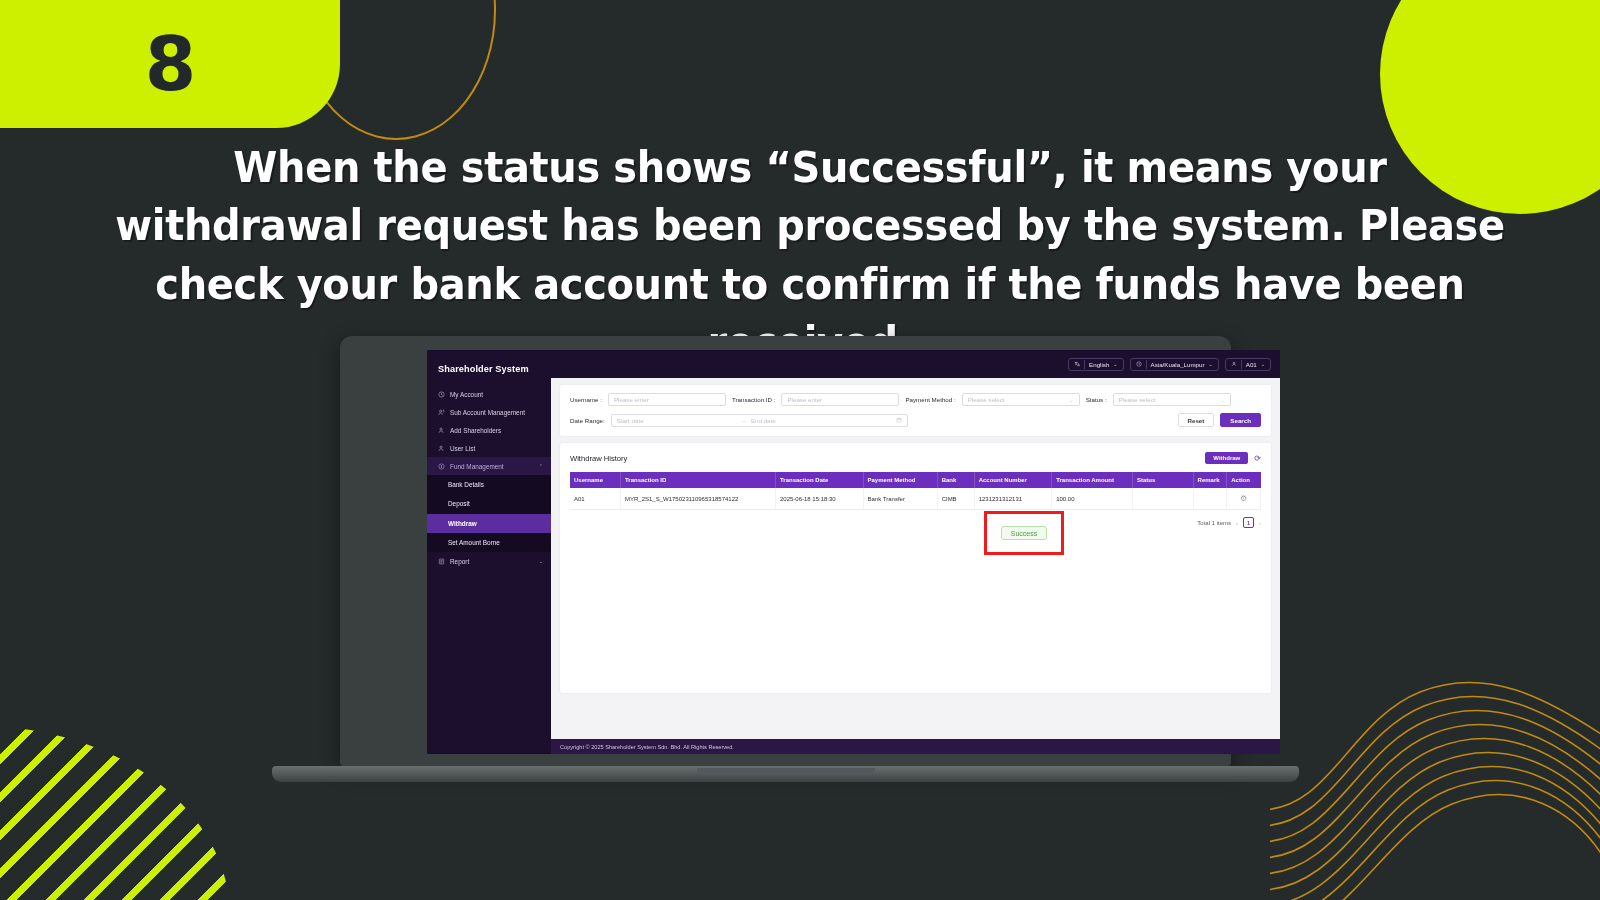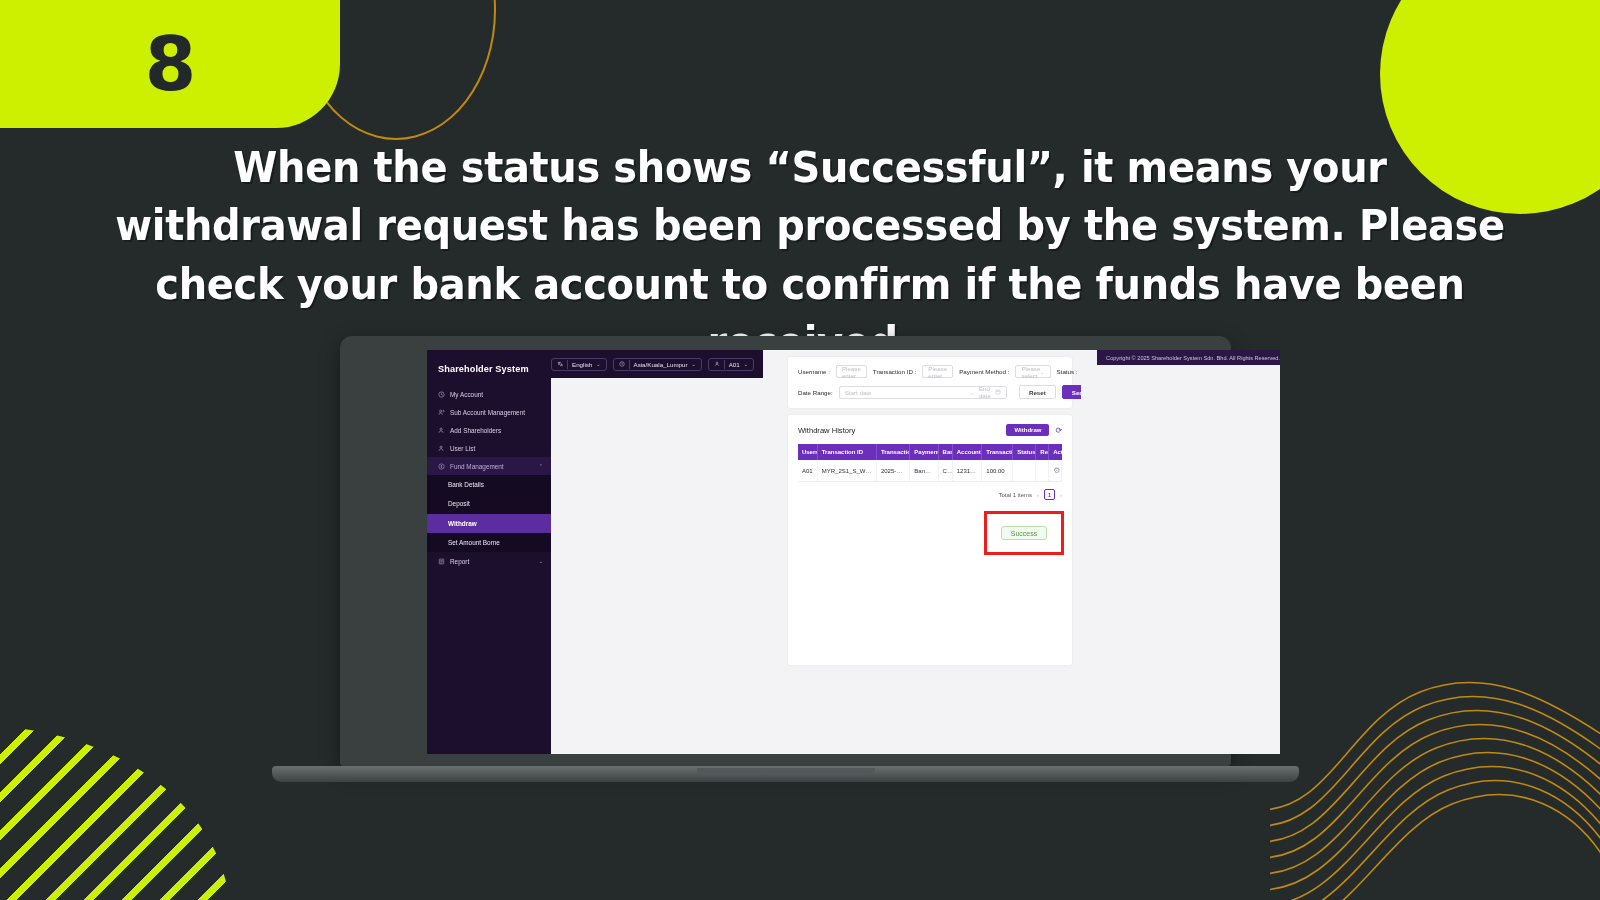--- a/index.html
+++ b/index.html
@@ -97,21 +97,21 @@
   .nav-item.group-open { color: #bfaed8; background: #2a1745; }
   .nav-item .caret { margin-left: auto; font-size: 5px; opacity: .8; }
   .sub-item {
     padding: 6.2px 8px 6.2px 21px; color: #efeaf6;
     font-size: 6.4px; background: #140a22; white-space: nowrap;
   }
   .sub-item.active { background: #5b2d9e; color: #fff; font-weight: 600; }
   #sidebar-fill { flex: 1; background: #1c0f2e; }
 
   
-  #content-col { flex: 1; display: flex; flex-direction: row; min-width: 0; gap: 16px; }
+  #content-col { flex: 1; display: flex; flex-direction: column; min-width: 0; }
   #topbar {
     height: 28px; background: #1c0f2e; display: flex; align-items: center;
     justify-content: flex-end; padding-right: 9px; gap: 6px; flex-shrink: 0;
   }
   .pill {
     display: flex; align-items: center; gap: 4px;
     border: 1px solid #4a3a66; border-radius: 3px;
     height: 13px; padding: 0 5px; color: #e7e1f1; font-size: 6.2px;
   }
   .pill .sep { width: 1px; height: 9px; background: #4a3a66; }

